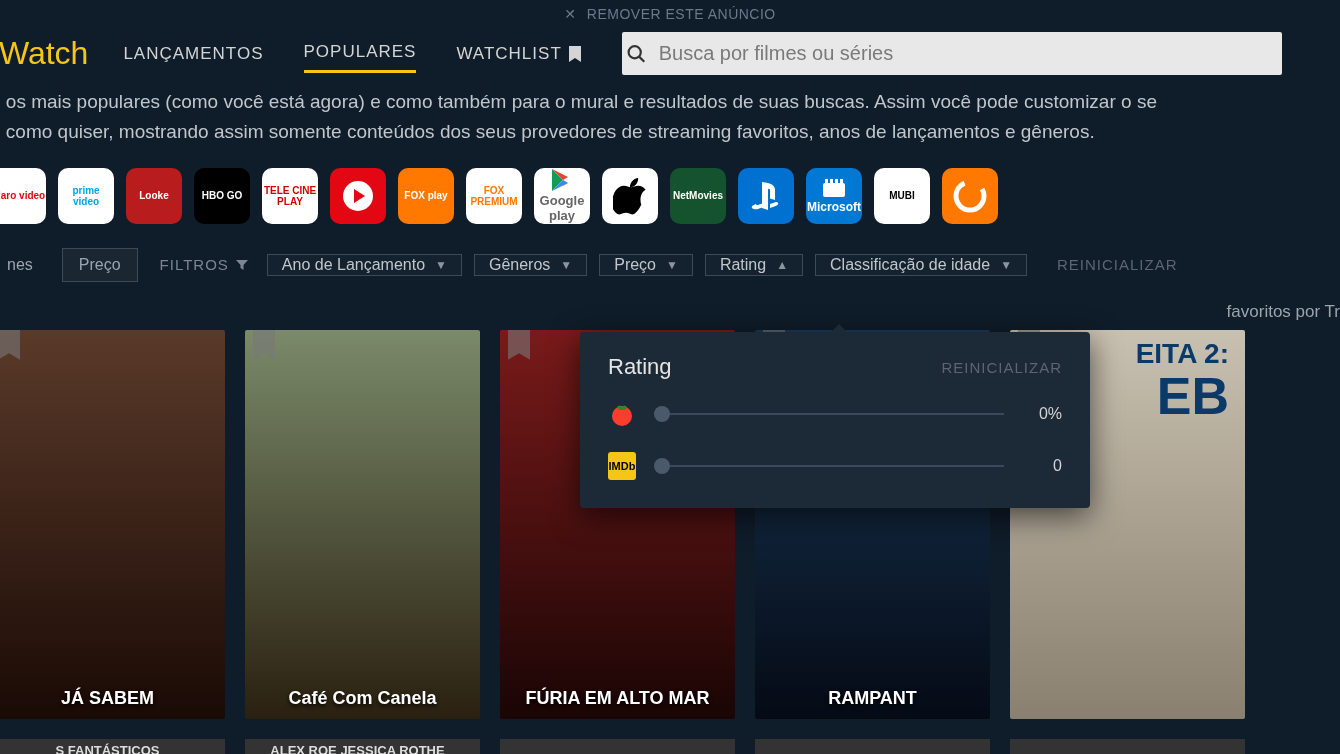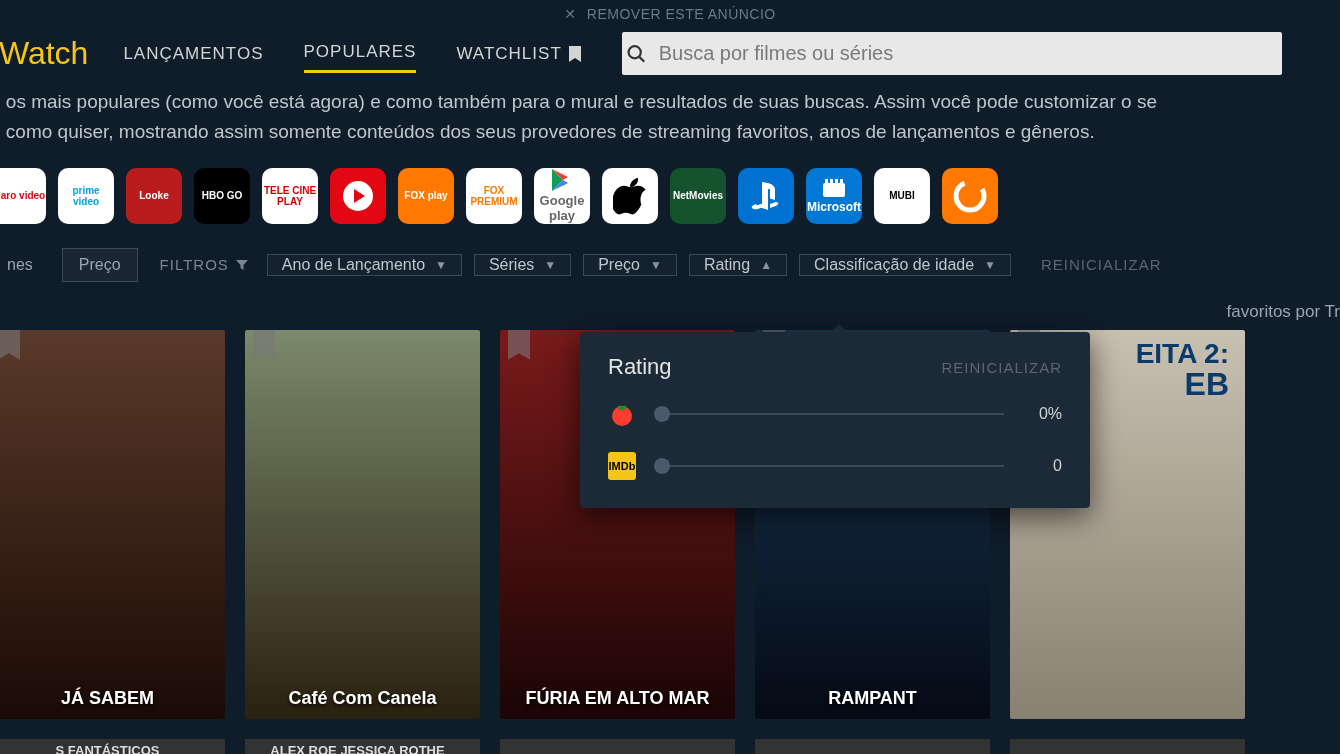--- a/index.html
+++ b/index.html
@@ -354,21 +354,21 @@
     <span>FILTROS</span>
     <svg width="14" height="14" viewBox="0 0 14 14">
         <path d="M1 2h12l-4.5 5v5l-3-2V7z" fill="#7a8692"></path>
       </svg>
   </div>
   <div class="filter-select">
     <span>Ano de Lançamento</span>
     <span class="chevron">▼</span>
   </div>
   <div class="filter-select">
-    <span>Séries</span>
+    <span>Gêneros</span>
     <span class="chevron">▼</span>
   </div>
   <div class="filter-select">
     <span>Preço</span>
     <span class="chevron">▼</span>
   </div>
   <div class="filter-select">
     <span>Rating</span>
     <span class="chevron">▲</span>
   </div>
@@ -398,21 +398,21 @@
       <div class="poster-title-bottom">FÚRIA EM ALTO MAR</div>
     </div>
     <div class="poster" style="background: linear-gradient(rgb(26, 58, 90) 0%, rgb(5, 10, 21) 100%);">
       <div class="ribbon"></div>
       <div class="poster-title-bottom">RAMPANT</div>
     </div>
     <div class="poster" style="background: linear-gradient(rgb(200, 192, 176) 0%, rgb(138, 128, 112) 100%);">
       <div class="ribbon"></div>
       <div class="poster-title-bottom"></div>
       <div style="position:absolute;top:8px;right:16px;color:#0a3a6a;font-weight:bold;font-size:28px">EITA 2:</div>
-      <div style="position:absolute;top:36px;right:16px;color:#0a3a6a;font-weight:bold;font-size:32px">EB</div>
+      <div style="position:absolute;top:36px;right:16px;color:#0a3a6a;font-weight:bold;font-size:52px">EB</div>
     </div>
   </div>
 
 <div class="posters-row2" id="posters2">
     <div class="poster-small">
       <div style="position:absolute;top:4px;left:0;right:0;text-align:center;font-size:13px;color:#ddd;font-weight:bold">S FANTÁSTICOS</div>
     </div>
     <div class="poster-small">
       <div style="position:absolute;top:4px;left:0;right:10px;text-align:center;font-size:13px;color:#ddd;font-weight:bold">ALEX ROE   JESSICA ROTHE</div>
     </div>

